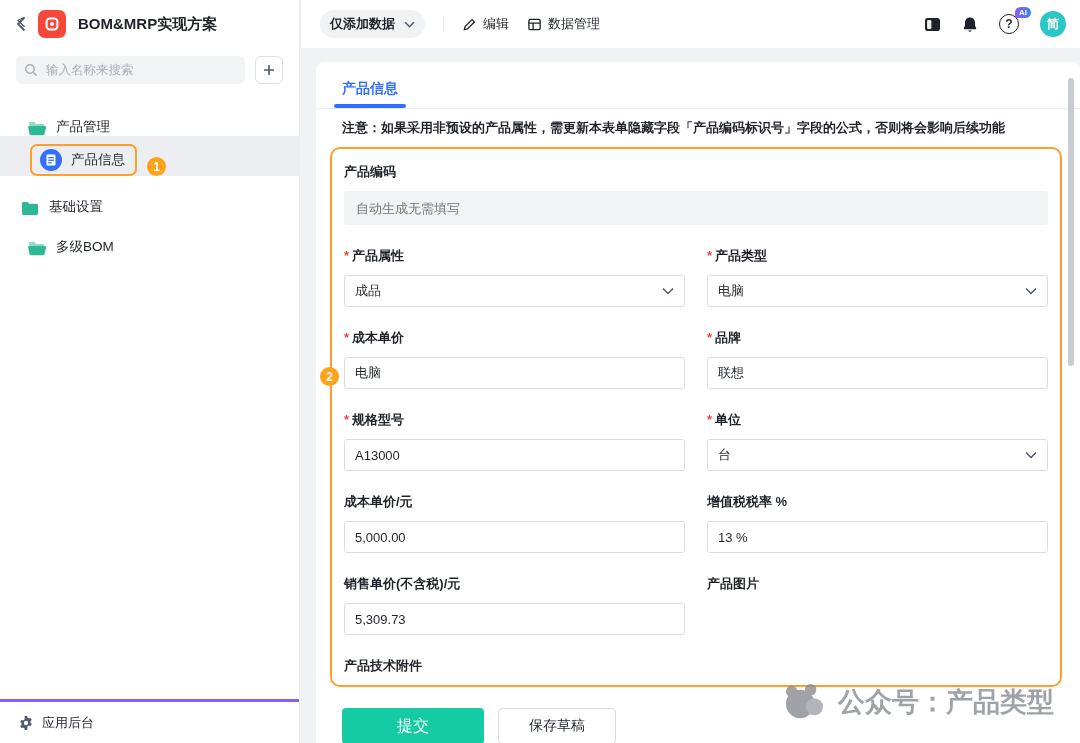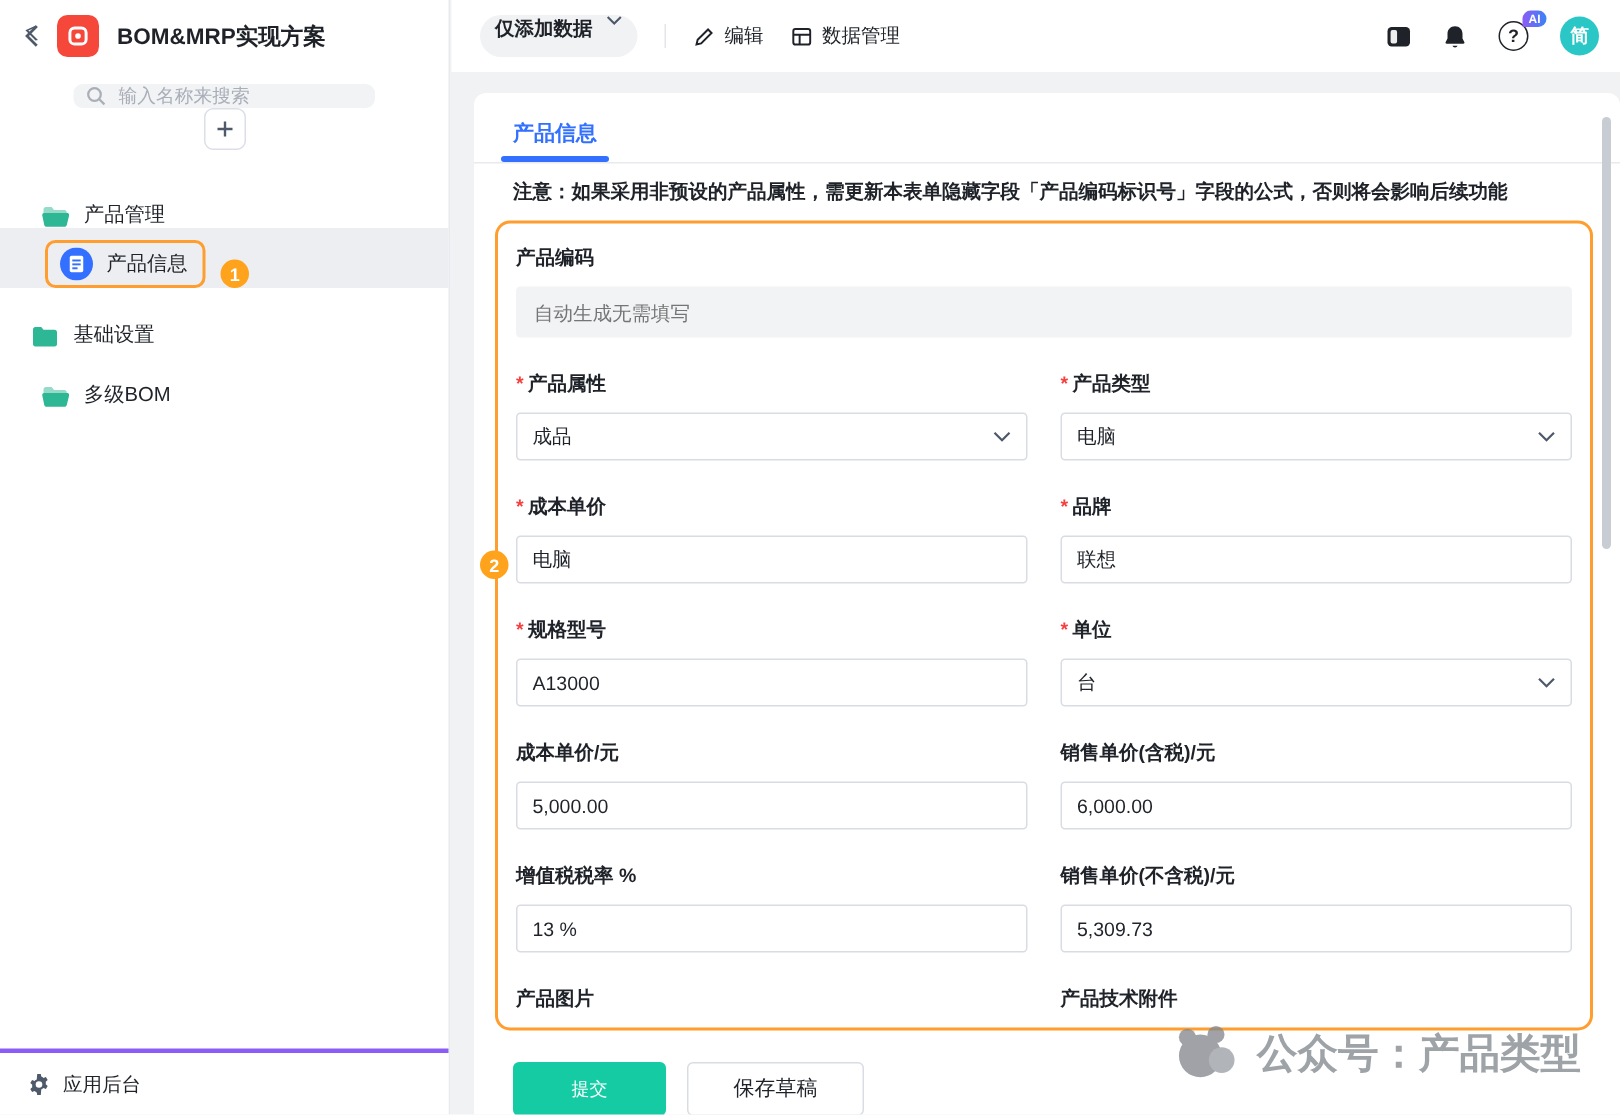--- a/index.html
+++ b/index.html
@@ -10,21 +10,21 @@
     font-size:13px; color:#1F2329; background:#F1F2F4;
   }
   
   .sidebar { position:absolute; left:0; top:0; width:300px; height:743px; background:#fff;
              border-right:1px solid #E8EAED; z-index:5; }
   .sb-header { height:48px; display:flex; align-items:center; gap:12px; padding:0 16px; }
   .back-btn { display:flex; align-items:center; cursor:pointer; }
   .app-icon { width:28px; height:28px; border-radius:7px; background:#F5483B;
               display:flex; align-items:center; justify-content:center; flex:0 0 auto; }
   .sb-title { font-weight:700; font-size:15px; white-space:nowrap;text-align:center; }
-  .sb-search { display:flex; align-items:center; padding:8px 16px 12px;flex-direction:column; }
+  .sb-search { display:flex; align-items:center; gap:10px; padding:8px 16px 12px; }
   .search-box { flex:1; height:28px; background:#F2F3F5; border-radius:6px;
                 display:flex; align-items:center; gap:6px; padding:0 8px; }
   .search-box input { border:none; outline:none; background:transparent; flex:1;
                       font-family:inherit; font-size:12.5px; color:#1F2329; }
   .search-box input::placeholder { color:#A9AEB8; }
   .plus-btn { width:28px; height:28px; border:1px solid #DCDFE6; border-radius:6px; background:#fff;
               display:flex; align-items:center; justify-content:center; cursor:pointer; }
   .tree-row { height:40px; display:flex; align-items:flex-end; gap:10px; padding-left:28px;
               cursor:pointer; font-size:13.5px; }
   .tree-row.lv1 { padding-left:21px; }
@@ -33,21 +33,21 @@
               border-radius:7px; padding:3px 10px 3px 8px; }
   .num-badge { width:19px; height:19px; border-radius:50%; background:#FFA21C; color:#fff;
                font-size:12px; font-weight:700; display:flex; align-items:center; justify-content:center;
                flex:0 0 auto; }
   .form-ic { width:22px; height:22px; flex:0 0 auto; display:flex; }
   .sb-footer { position:absolute; left:0; right:0; bottom:0; height:44px; border-top:3px solid #8b5cf6;
                display:flex; align-items:center; gap:8px; padding:0 18px; background:#fff; cursor:pointer; }
   
   .topbar { position:absolute; left:301px; top:0; right:0; height:48px; background:#fff;
             display:flex; align-items:center; gap:18px; padding:0 14px 0 19px; z-index:4; }
-  .chip { background:#F1F2F4; border-radius:14px; height:28px; display:flex; align-items:flex-start;
+  .chip { background:#F1F2F4; border-radius:14px; height:28px; display:flex; align-items:center;
           gap:9px; padding:0 10px; font-weight:600; cursor:pointer; }
   .vdiv { width:1px; height:16px; background:#E5E6EB; }
   .tb-item { display:flex; align-items:center; gap:6px; cursor:pointer; }
   .tb-right { margin-left:auto; display:flex; align-items:center; gap:21px; }
   .help-circle { position:relative; width:20px; height:20px; border:1.7px solid #1F2329; border-radius:50%;
                  display:flex; align-items:center; justify-content:center; font-weight:700; font-size:12px;
                  cursor:pointer; }
   .ai-badge { position:absolute; top:-8px; right:-13px; background:linear-gradient(90deg,#8B5CF6,#3B82F6);
               color:#fff; font-size:8px; font-weight:700; padding:1px 4px; border-radius:6px 6px 6px 1px; }
   .avatar { width:26px; height:26px; border-radius:50%; background:#2BC7C7; color:#fff;
@@ -74,22 +74,22 @@
   .required .flabel::before { content:"*"; color:#F53F3F; margin-right:3px; }
   .text-input { width:100%; height:32px; border:1px solid #D8DCE3; border-radius:3px; padding:0 10px;
                 font-family:inherit; font-size:13px; color:#1F2329; background:#fff; outline:none; }
   .ghost-input { width:100%; height:34px; border:none; border-radius:3px; padding:0 12px;
                  background:#F2F3F5; font-family:inherit; font-size:13px; color:#c2410c; outline:none; }
   .select { height:32px; border:1px solid #D8DCE3; border-radius:3px; background:#fff;
             display:flex; align-items:center; justify-content:space-between; padding:0 10px; cursor:pointer; }
   
   .card-footer { position:absolute; left:316px; right:0; bottom:0; height:40px; background:#fff;
                  display:flex; align-items:flex-start; gap:14px; padding:5px 0 0 26px; z-index:6; }
-  .btn-submit { width:102px; height:36px; background:#14CBA4; border:none; border-radius:4px;
-                color:#fff; font-size:12px; font-family:inherit; cursor:pointer; }
+  .btn-submit { width:142px; height:36px; background:#14CBA4; border:none; border-radius:4px;
+                color:#fff; font-size:16px; font-family:inherit; cursor:pointer; }
   .btn-draft { width:118px; height:36px; background:#fff; border:1px solid #D8DCE3; border-radius:4px;
                color:#1F2329; font-size:14px; font-family:inherit; cursor:pointer; }
   
   .vscroll { position:absolute; right:6px; top:78px; width:6px; height:288px; border-radius:3px;
              background:#C8CCD3; z-index:7; cursor:pointer; }
   .watermark { position:absolute; right:26px; bottom:22px; display:flex; align-items:center; gap:12px;
                color:#8E9399; font-size:27px; font-weight:700; opacity:.85; z-index:8; white-space:nowrap; }
 </style>
 </head>
 <body>
@@ -281,24 +281,20 @@
                 <path d="M1 1.5l5 5 5-5"></path>
               </svg>
           </div>
         </div>
 
         <div class="field">
           <div class="flabel">成本单价/元</div>
           <input class="text-input" value="5,000.00" style="">
         </div>
 
-        <div class="field">
-          <div class="flabel">销售单价(含税)/元</div>
-          <input class="text-input" value="6,000.00" style="">
-        </div>
 
         <div class="field">
           <div class="flabel">增值税税率 %</div>
           <input class="text-input" value="13 %" style="">
         </div>
 
         <div class="field">
           <div class="flabel">销售单价(不含税)/元</div>
           <input class="text-input" value="5,309.73" style="">
         </div>

